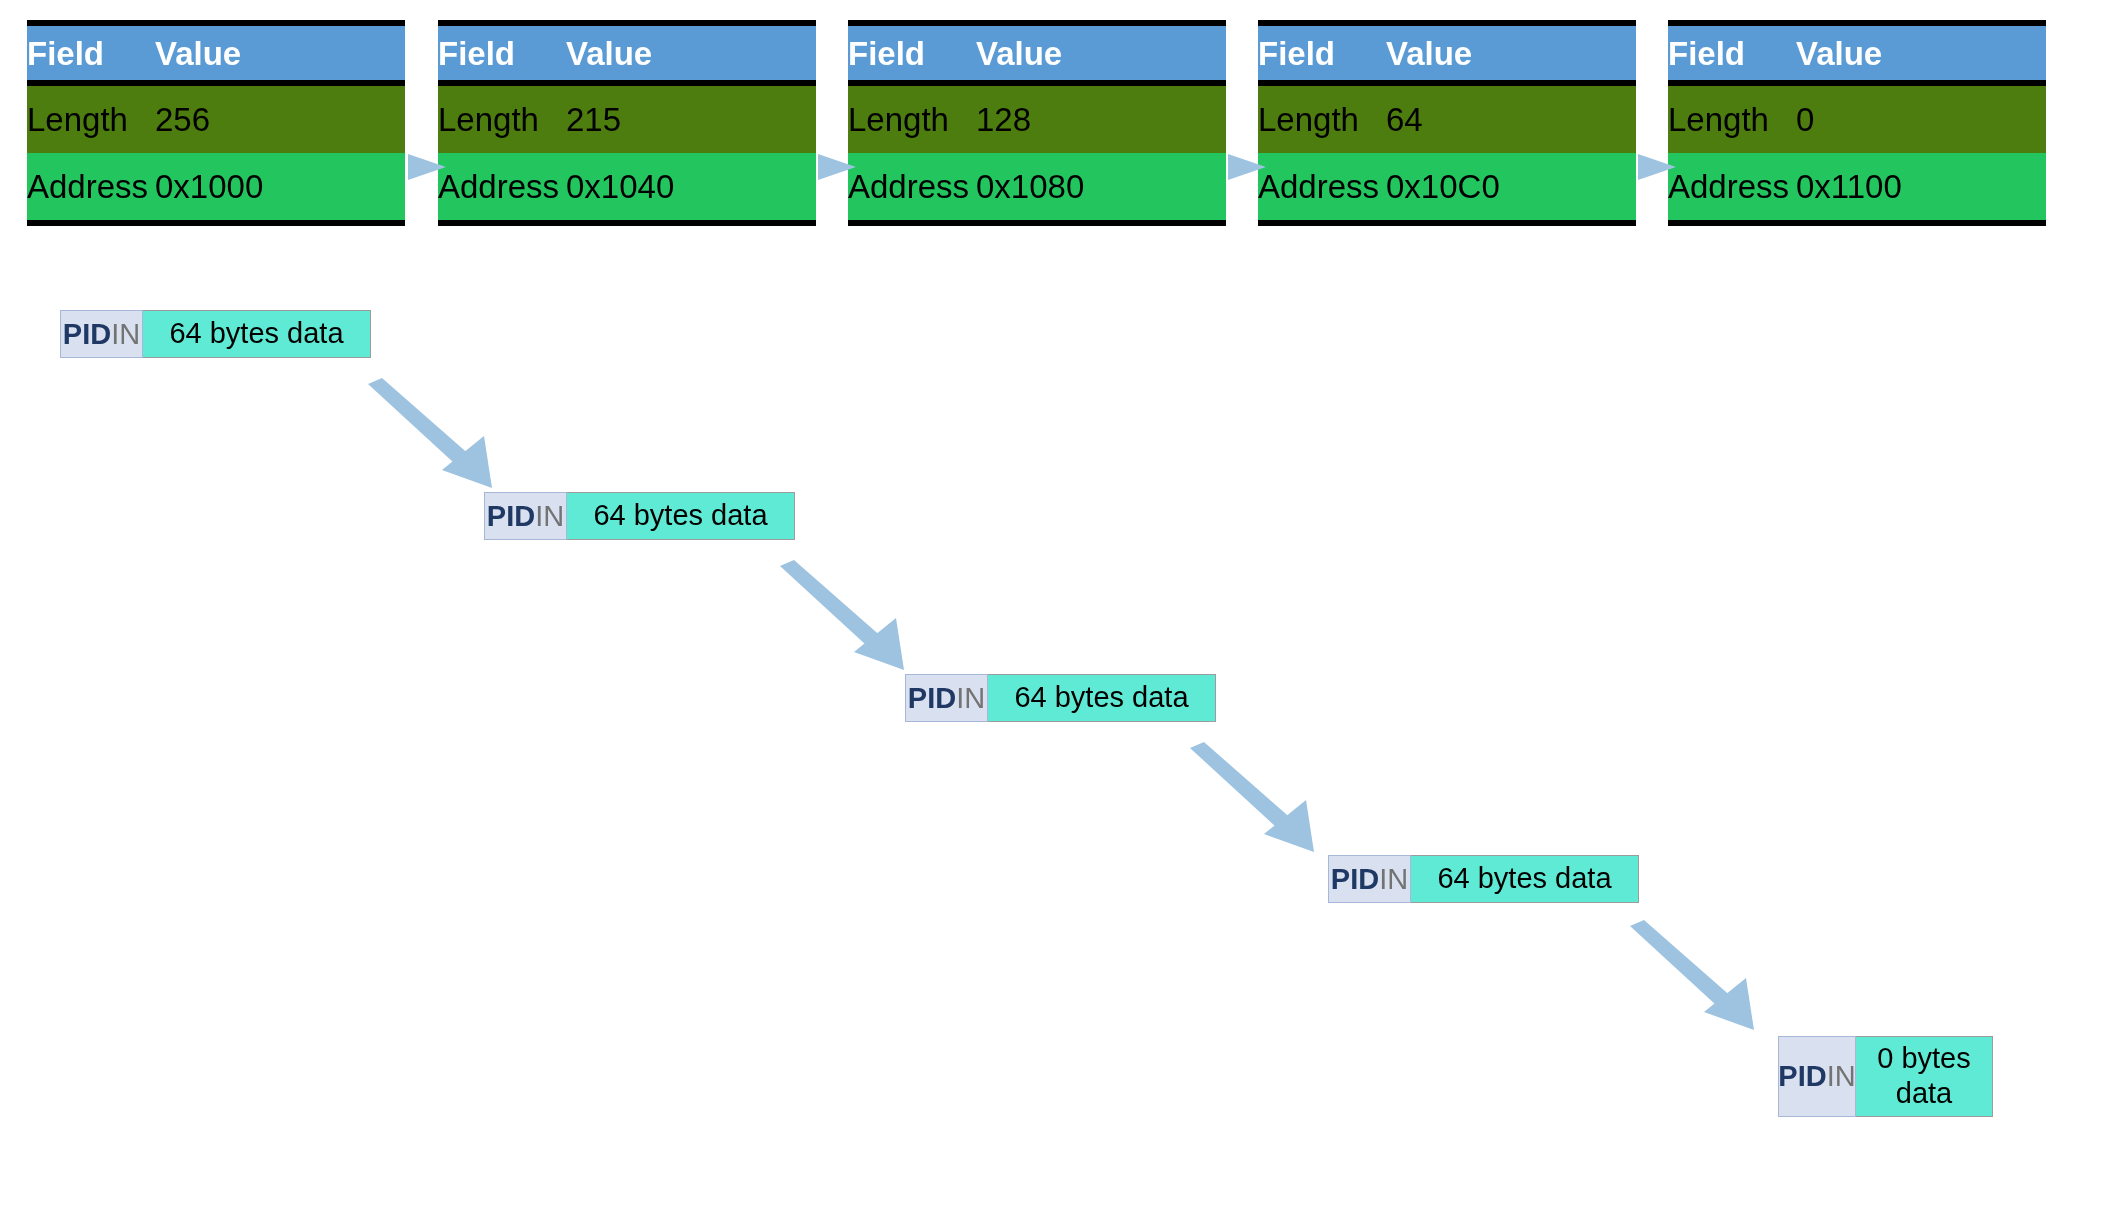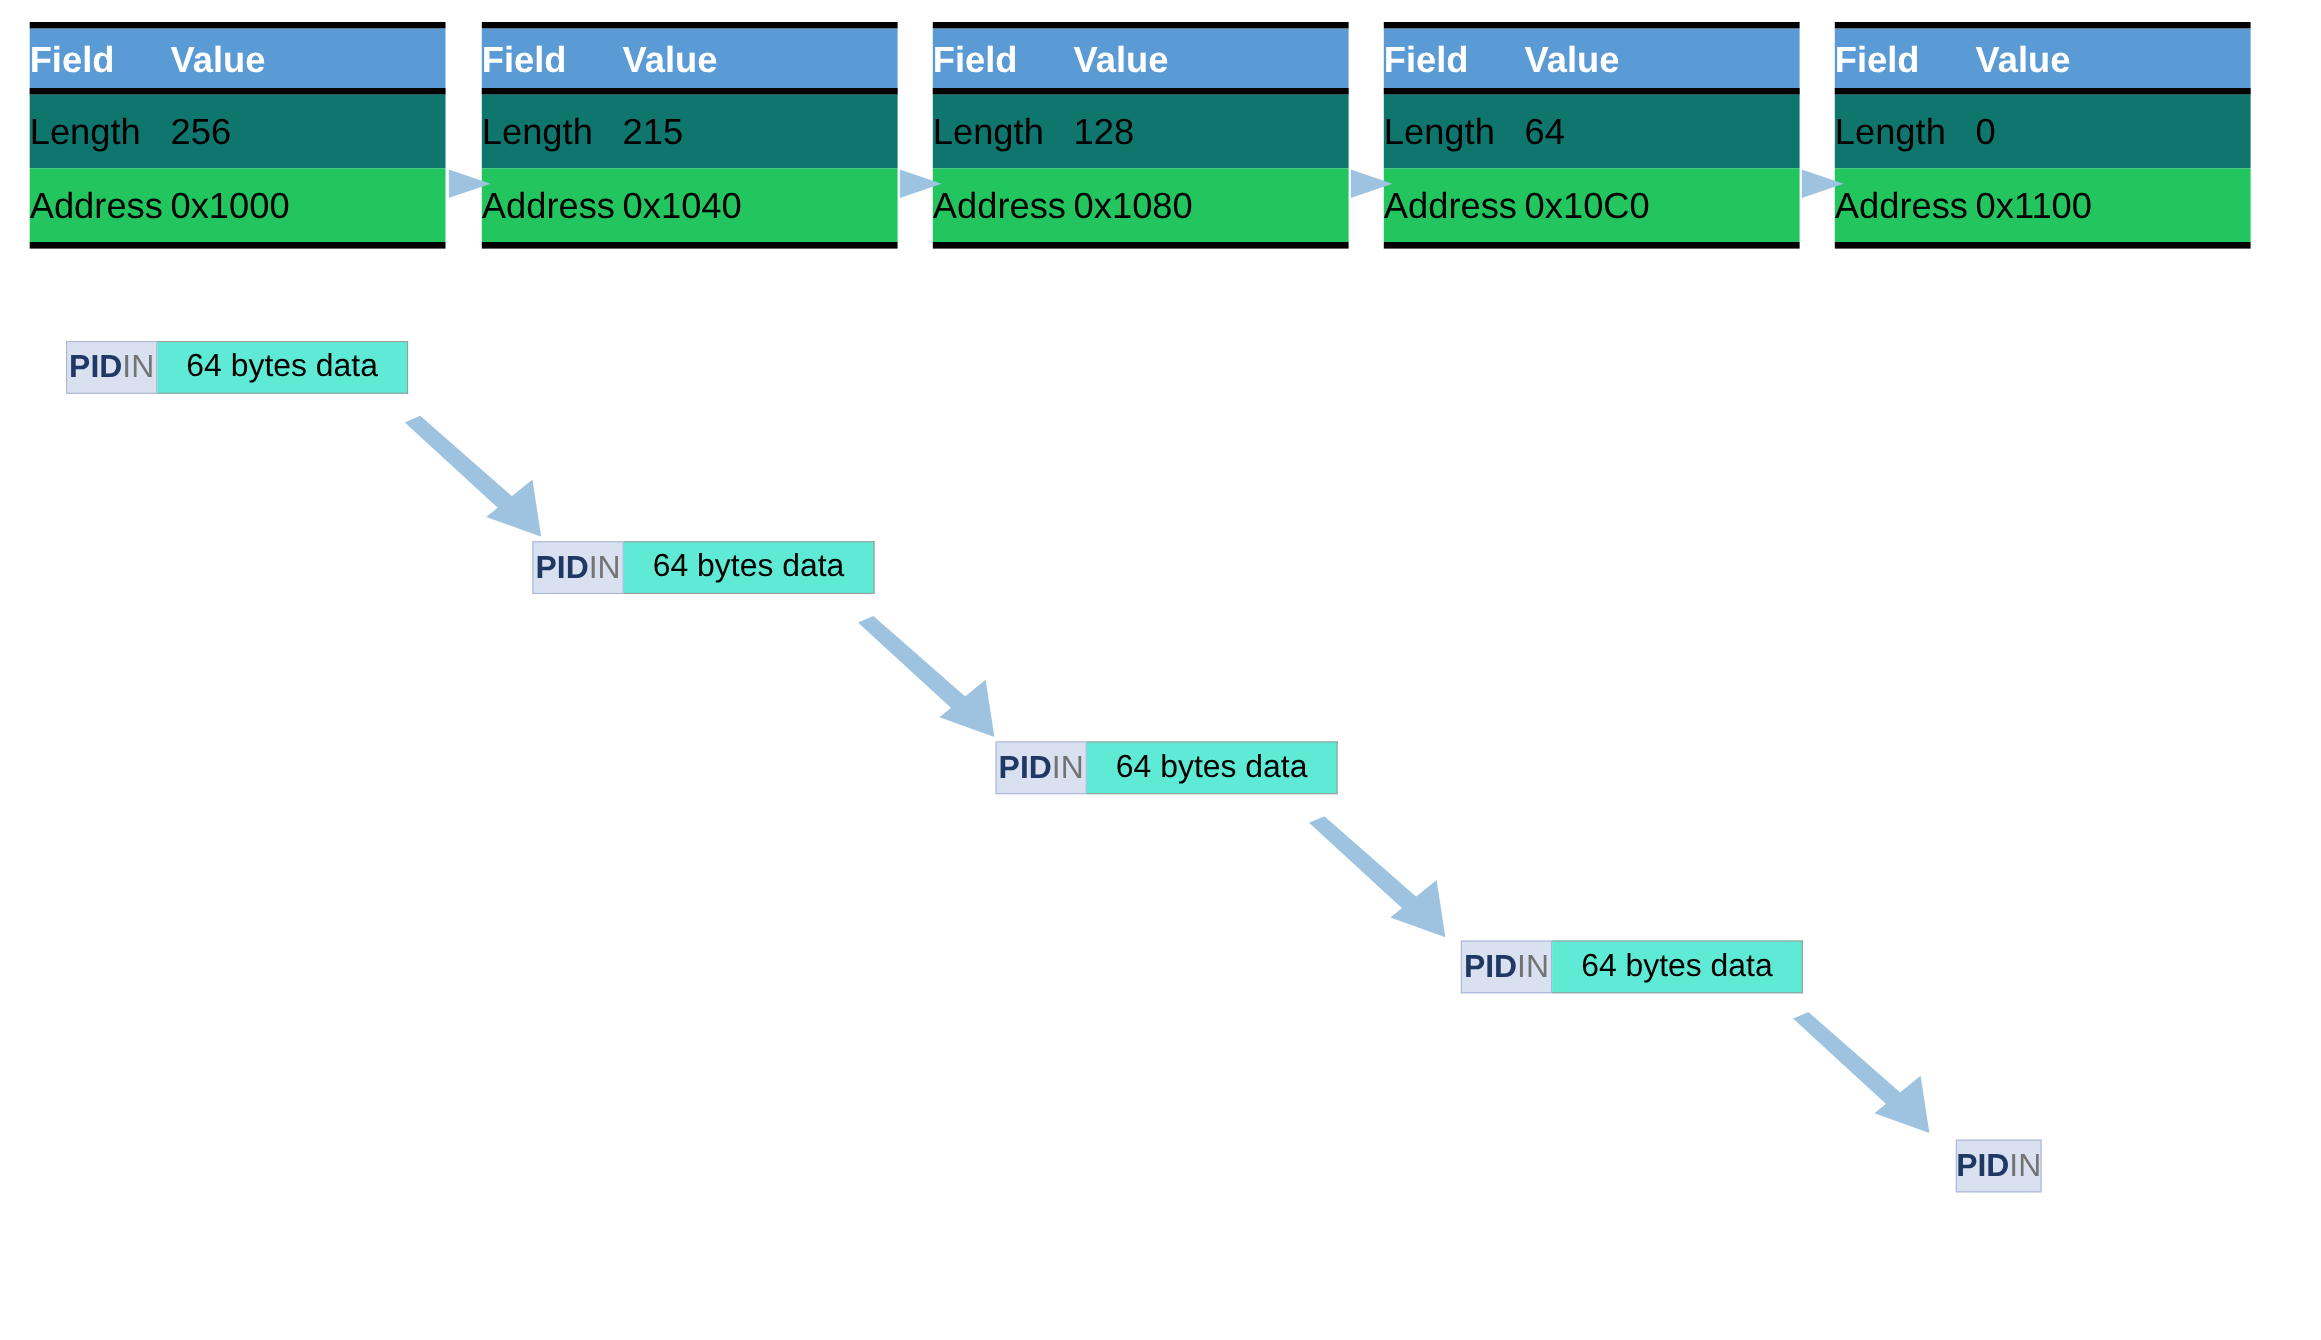--- a/index.html
+++ b/index.html
@@ -21,21 +21,21 @@
     border-bottom:6px solid #000000;
     display:flex;align-items:center;
     box-sizing:border-box;
   }
   .dt-head .c1,.dt-head .c2{
     color:#ffffff;font-weight:bold;font-size:33px;line-height:1;
   }
   .dt-row{
     height:67px;display:flex;align-items:center;box-sizing:border-box;
   }
-  .dt-row.alt{background:#0f766e;}
+  .dt-row.alt{background:#4d7c0f;}
   .dt-row.plain{background:#22c55e;}
   .dt-row .c1,.dt-row .c2{
     color:#000000;font-size:33px;line-height:1;font-weight:normal;
   }
   .c1{width:128px;padding-left:0;box-sizing:border-box;}
   .c2{flex:1;box-sizing:border-box;}
 
   
   .tbl-arrow{
     position:absolute;width:46px;height:46px;
@@ -227,15 +227,16 @@
       <span class="pid-s">IN</span>
     </div>
     <div class="data-box" style="width:228px;">64 bytes data</div>
   </div>
 
   <div class="packet" style="left:1778px;top:1036px;">
     <div class="pid" style="width:78px;">
       <span class="pid-t">PID</span>
       <span class="pid-s">IN</span>
     </div>
+    <div class="data-box" style="width:137px;">0 bytes data</div>
   </div>
 
 </div>
 
 </body></html>

